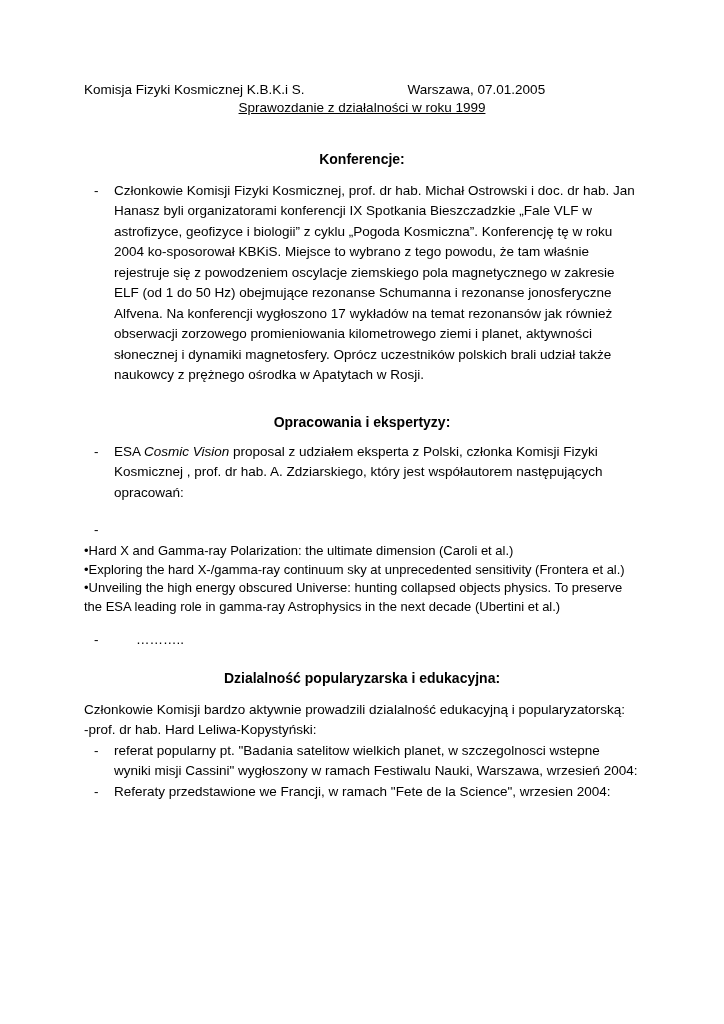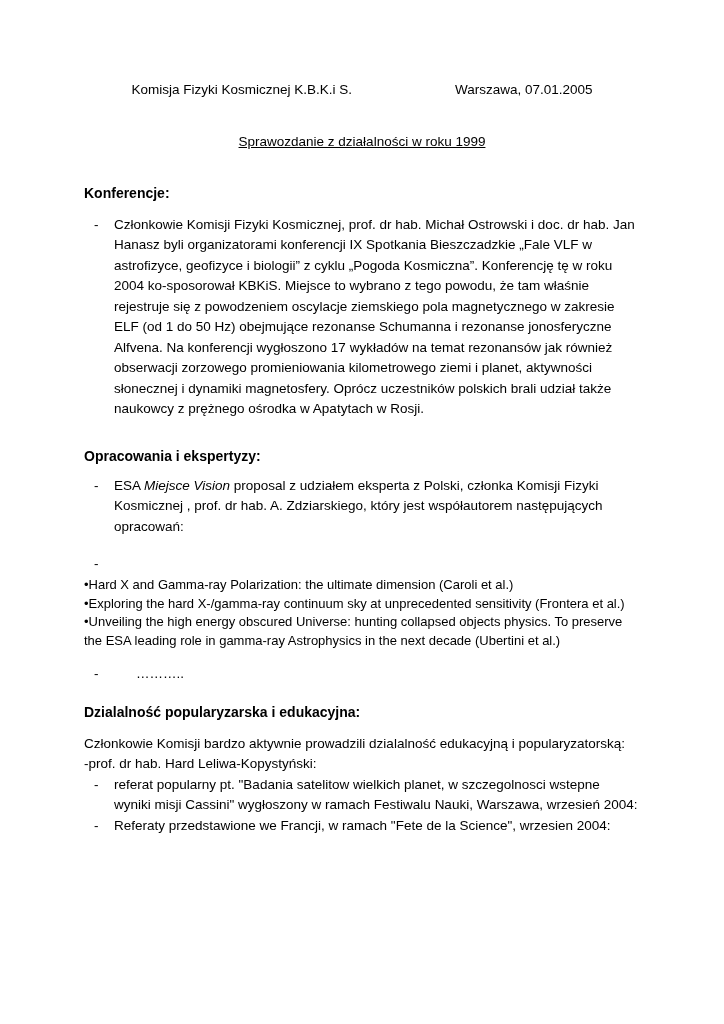--- a/index.html
+++ b/index.html
@@ -16,43 +16,43 @@
   }
   .page {
     position: relative;
     width: 724px;
     height: 1024px;
     box-sizing: border-box;
     padding: 80px 84px 0 84px;
   }
   .header-row {
     display: flex;
-    justify-content: center;
+    justify-content: flex-start;
     font-size: 13.5px;
     line-height: 1.45;
-    margin-bottom: 34px;
   }
   .header-left {
     flex: 0 0 auto;
   }
   .header-right {
     margin-left: 103px;
   }
   .doc-title {
     text-align: center;
     font-size: 13.5px;
     margin-bottom: 36px;
   }
   .doc-title span {
     text-decoration: underline;
   }
   .section-head {
     font-weight: bold;
     font-size: 14px;
     margin: 0 0 14px 0;
+    text-align: center;
   }
   .section-head.tight {
     margin-bottom: 12px;
   }
   .bullet-block {
     display: flex;
     font-size: 13.5px;
     line-height: 1.52;
     margin-bottom: 18px;
   }
@@ -125,21 +125,21 @@
     <div class="dash">-</div>
     <div class="bullet-text">Członkowie Komisji Fizyki Kosmicznej, prof. dr hab. Michał Ostrowski i  doc. dr hab. Jan Hanasz byli organizatorami konferencji  IX Spotkania Bieszczadzkie „Fale VLF w astrofizyce, geofizyce i biologii” z cyklu „Pogoda Kosmiczna”. Konferencję tę w roku 2004  ko-sposorował KBKiS. Miejsce to wybrano z tego powodu,  że tam właśnie rejestruje się z powodzeniem oscylacje ziemskiego pola magnetycznego w zakresie ELF (od 1 do 50 Hz) obejmujące rezonanse Schumanna i rezonanse jonosferyczne Alfvena. Na konferencji wygłoszono 17 wykładów na temat rezonansów jak również obserwacji zorzowego promieniowania kilometrowego ziemi i planet, aktywności słonecznej i dynamiki magnetosfery. Oprócz uczestników polskich brali udział także naukowcy z prężnego ośrodka w Apatytach w Rosji.</div>
   </div>
 
   <div class="gap-sm"></div>
 
   <div class="section-head tight">Opracowania i ekspertyzy:</div>
 
   <div class="bullet-block">
     <div class="dash">-</div>
-    <div class="bullet-text"><span>ESA </span><i>Miejsce Vision</i><span> proposal z udziałem eksperta z Polski, członka Komisji Fizyki Kosmicznej ,  prof. dr hab. A. Zdziarskiego, który jest współautorem następujących opracowań:</span></div>
+    <div class="bullet-text"><span>ESA </span><i>Cosmic Vision</i><span> proposal z udziałem eksperta z Polski, członka Komisji Fizyki Kosmicznej ,  prof. dr hab. A. Zdziarskiego, który jest współautorem następujących opracowań:</span></div>
   </div>
 
   <div class="empty-dash">-</div>
 
   <div class="dot-list">
     <div>•Hard X and Gamma-ray Polarization: the ultimate dimension (Caroli et al.)</div>
     <div>•Exploring the hard X-/gamma-ray continuum sky at unprecedented sensitivity (Frontera et al.)</div>
     <div>•Unveiling the high energy obscured Universe: hunting collapsed objects physics. To preserve the ESA leading role in gamma-ray Astrophysics in the next decade (Ubertini et al.)</div>
   </div>
 

